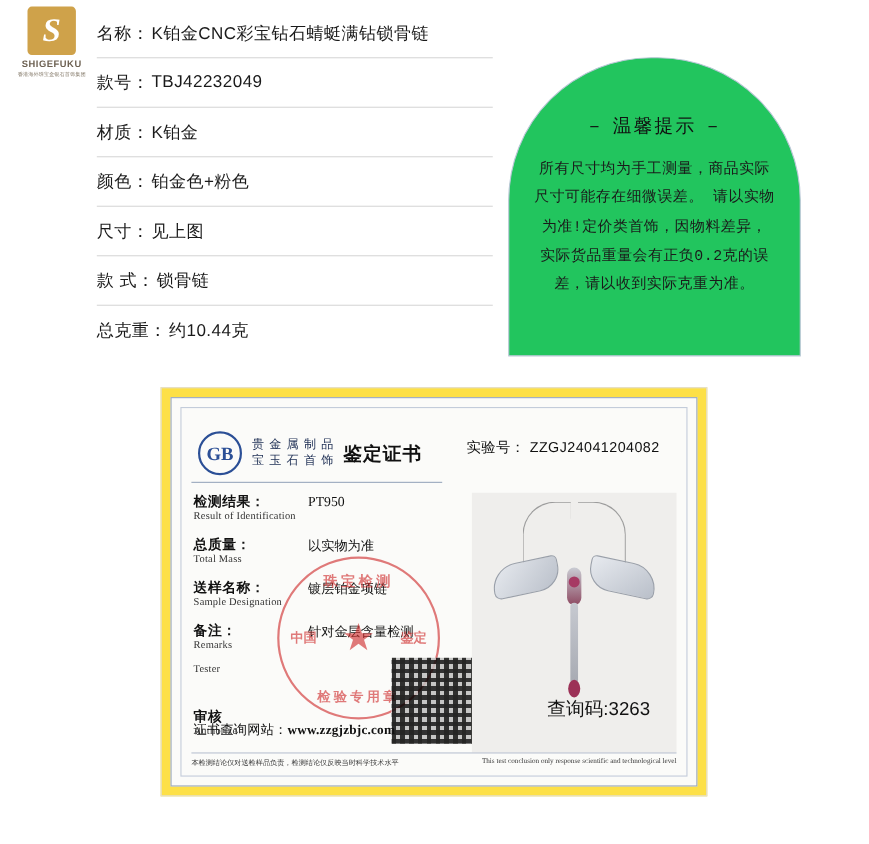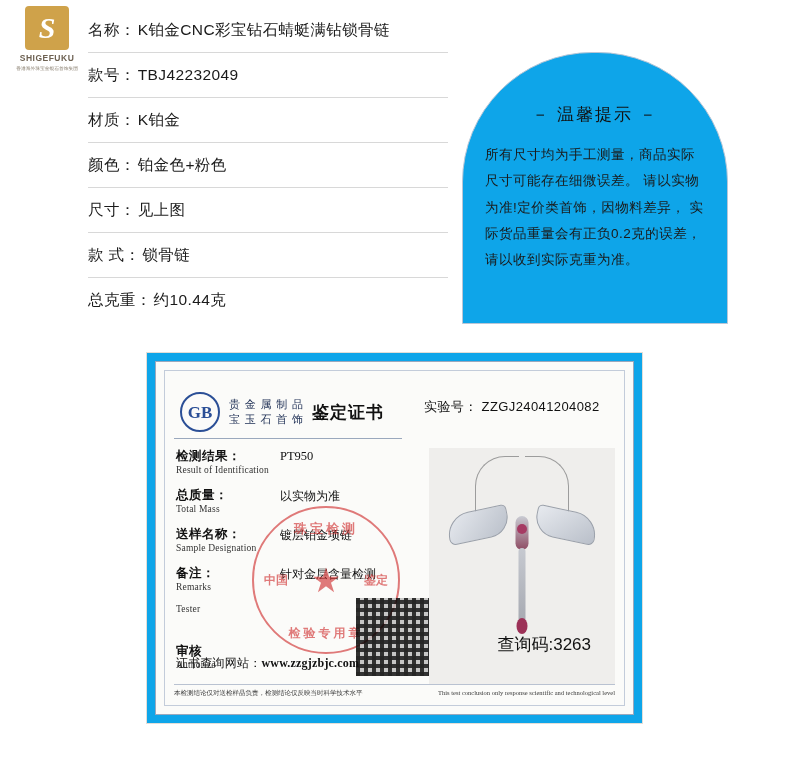--- a/index.html
+++ b/index.html
@@ -79,48 +79,48 @@
 
   
   .notice {
     position: absolute;
     left: 462px; top: 52px;
     width: 266px;
     height: 272px;
     border: 1.5px solid #b9c6d6;
     border-top-left-radius: 130px;
     border-top-right-radius: 130px;
-    background: #0ea5e9;
+    background: #22c55e;
     padding: 22px 22px 0 22px;
   }
   .notice-title {
     text-align: center;
     font-family: "Liberation Serif", serif;
     font-size: 17px;
     color: #111;
     letter-spacing: 2px;
     margin-top: 28px;
     margin-bottom: 16px;
   }
   .notice-body {
-    font-family: Liberation Sans, sans-serif;
+    font-family: Liberation Mono, monospace;
     font-size: 13.5px;
     color: #1a1a1a;
     line-height: 1.95;
     letter-spacing: 0.5px;
-    text-align: left;
+    text-align: center;
   }
 
   
   .cert-wrap {
     position: absolute;
     left: 146px; top: 352px;
     width: 497px;
     height: 372px;
-    background: #0ea5e9;
+    background: #fde047;
     border: 1px solid #e2ded7;
     padding: 8px;
     text-decoration: underline;
   }
   .cert {
     position: relative;
     width: 100%; height: 100%;
     background: #fbfbf9;
     border: 1px solid #9aa8bd;
     overflow: hidden;

